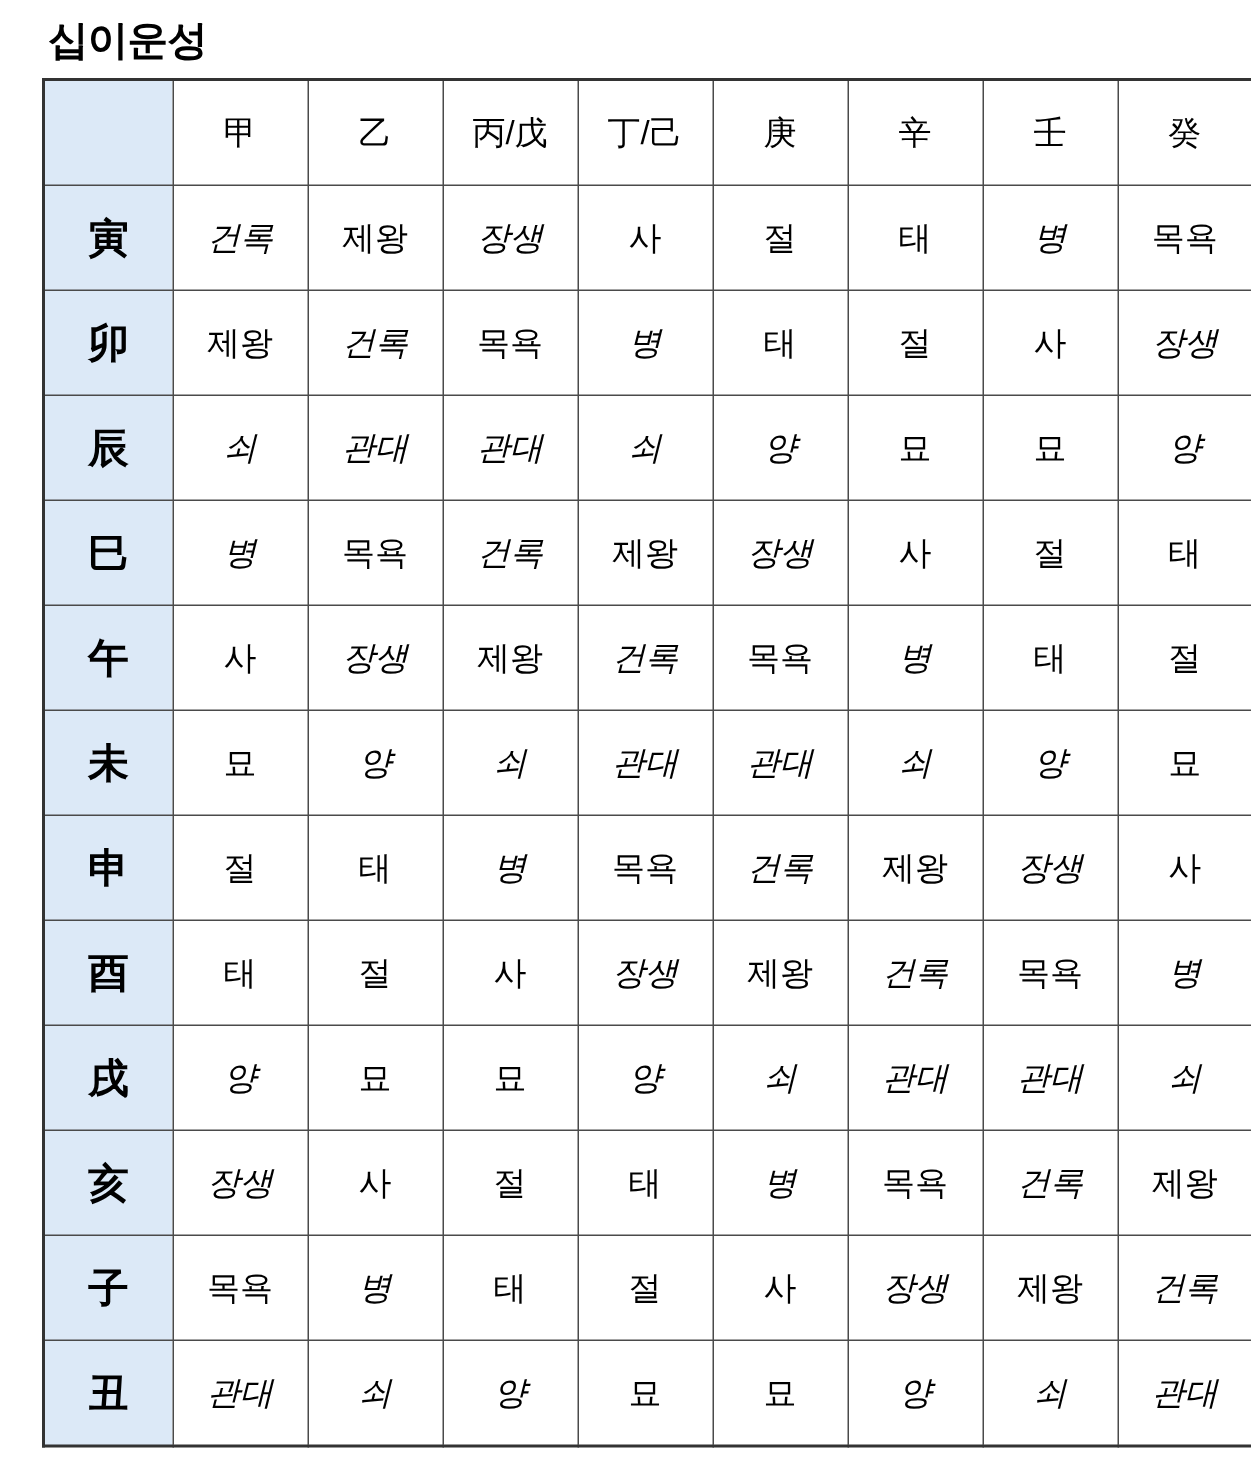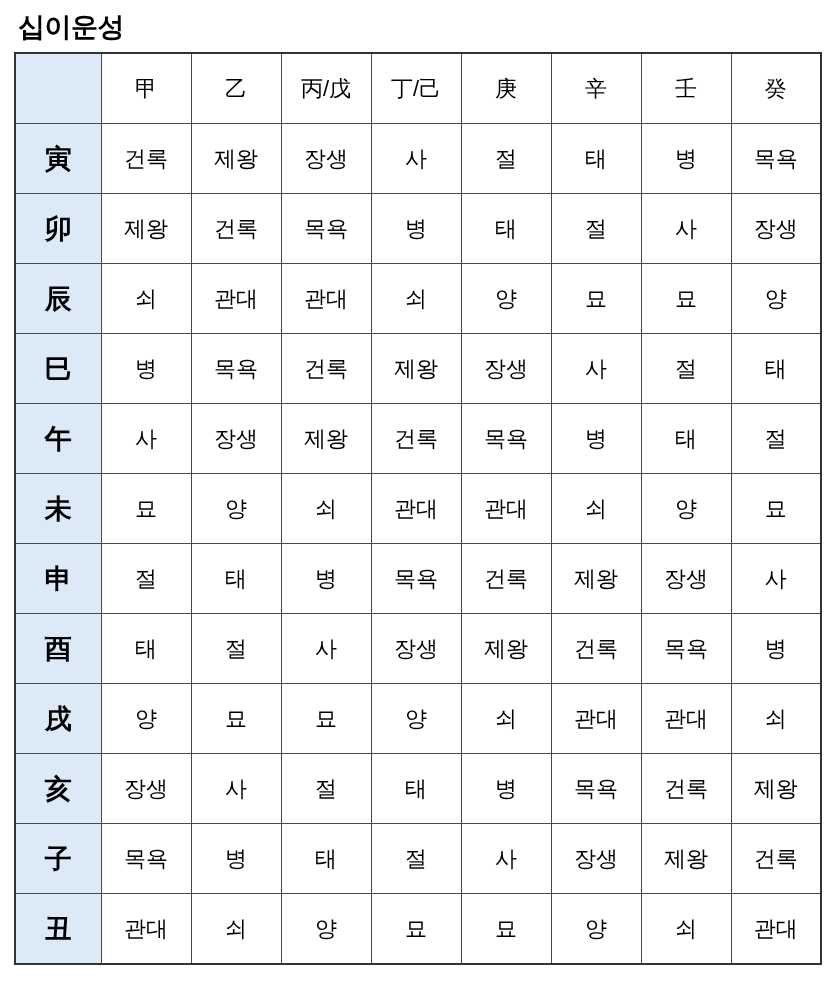--- a/index.html
+++ b/index.html
@@ -12,21 +12,21 @@
     height: 984px;
     font-family: "Liberation Sans", sans-serif;
     color: #000000;
     overflow: hidden;
   }
   #page {
     position: relative;
     width: 834px;
     height: 708px;
     box-sizing: border-box;
-    padding: 10px 14px 0 14px;
+    padding: 10px 14px 0 28px;
     border-radius: 15px;
   }
   #title {
     font-size: 27px;
     font-weight: bold;
     line-height: 34px;
     letter-spacing: -0.5px;
     margin: 0 0 8px 4px;
   }
   table.twelve-stage {
@@ -58,21 +58,21 @@
   }
   thead th.corner {
     background: #dce9f7;
   }
   tbody th.row-head {
     background: #dce9f7;
     font-size: 27px;
     font-weight: bold;
   }
   
-  td.bg-white  { background: #ffffff; }
+  td.bg-white  { background: #ffffff; font-style: italic; }
   td.bg-yellow { background: #fdf2d5; }
   td.bg-green  { background: #d6e8ce; }
   td.bg-pink   { background: #fadfd9; }
   td.bg-gray   { background: #d9d9d9; }
 </style>
 </head>
 <body>
 
 <div id="page">
   <h1 id="title">십이운성</h1>

